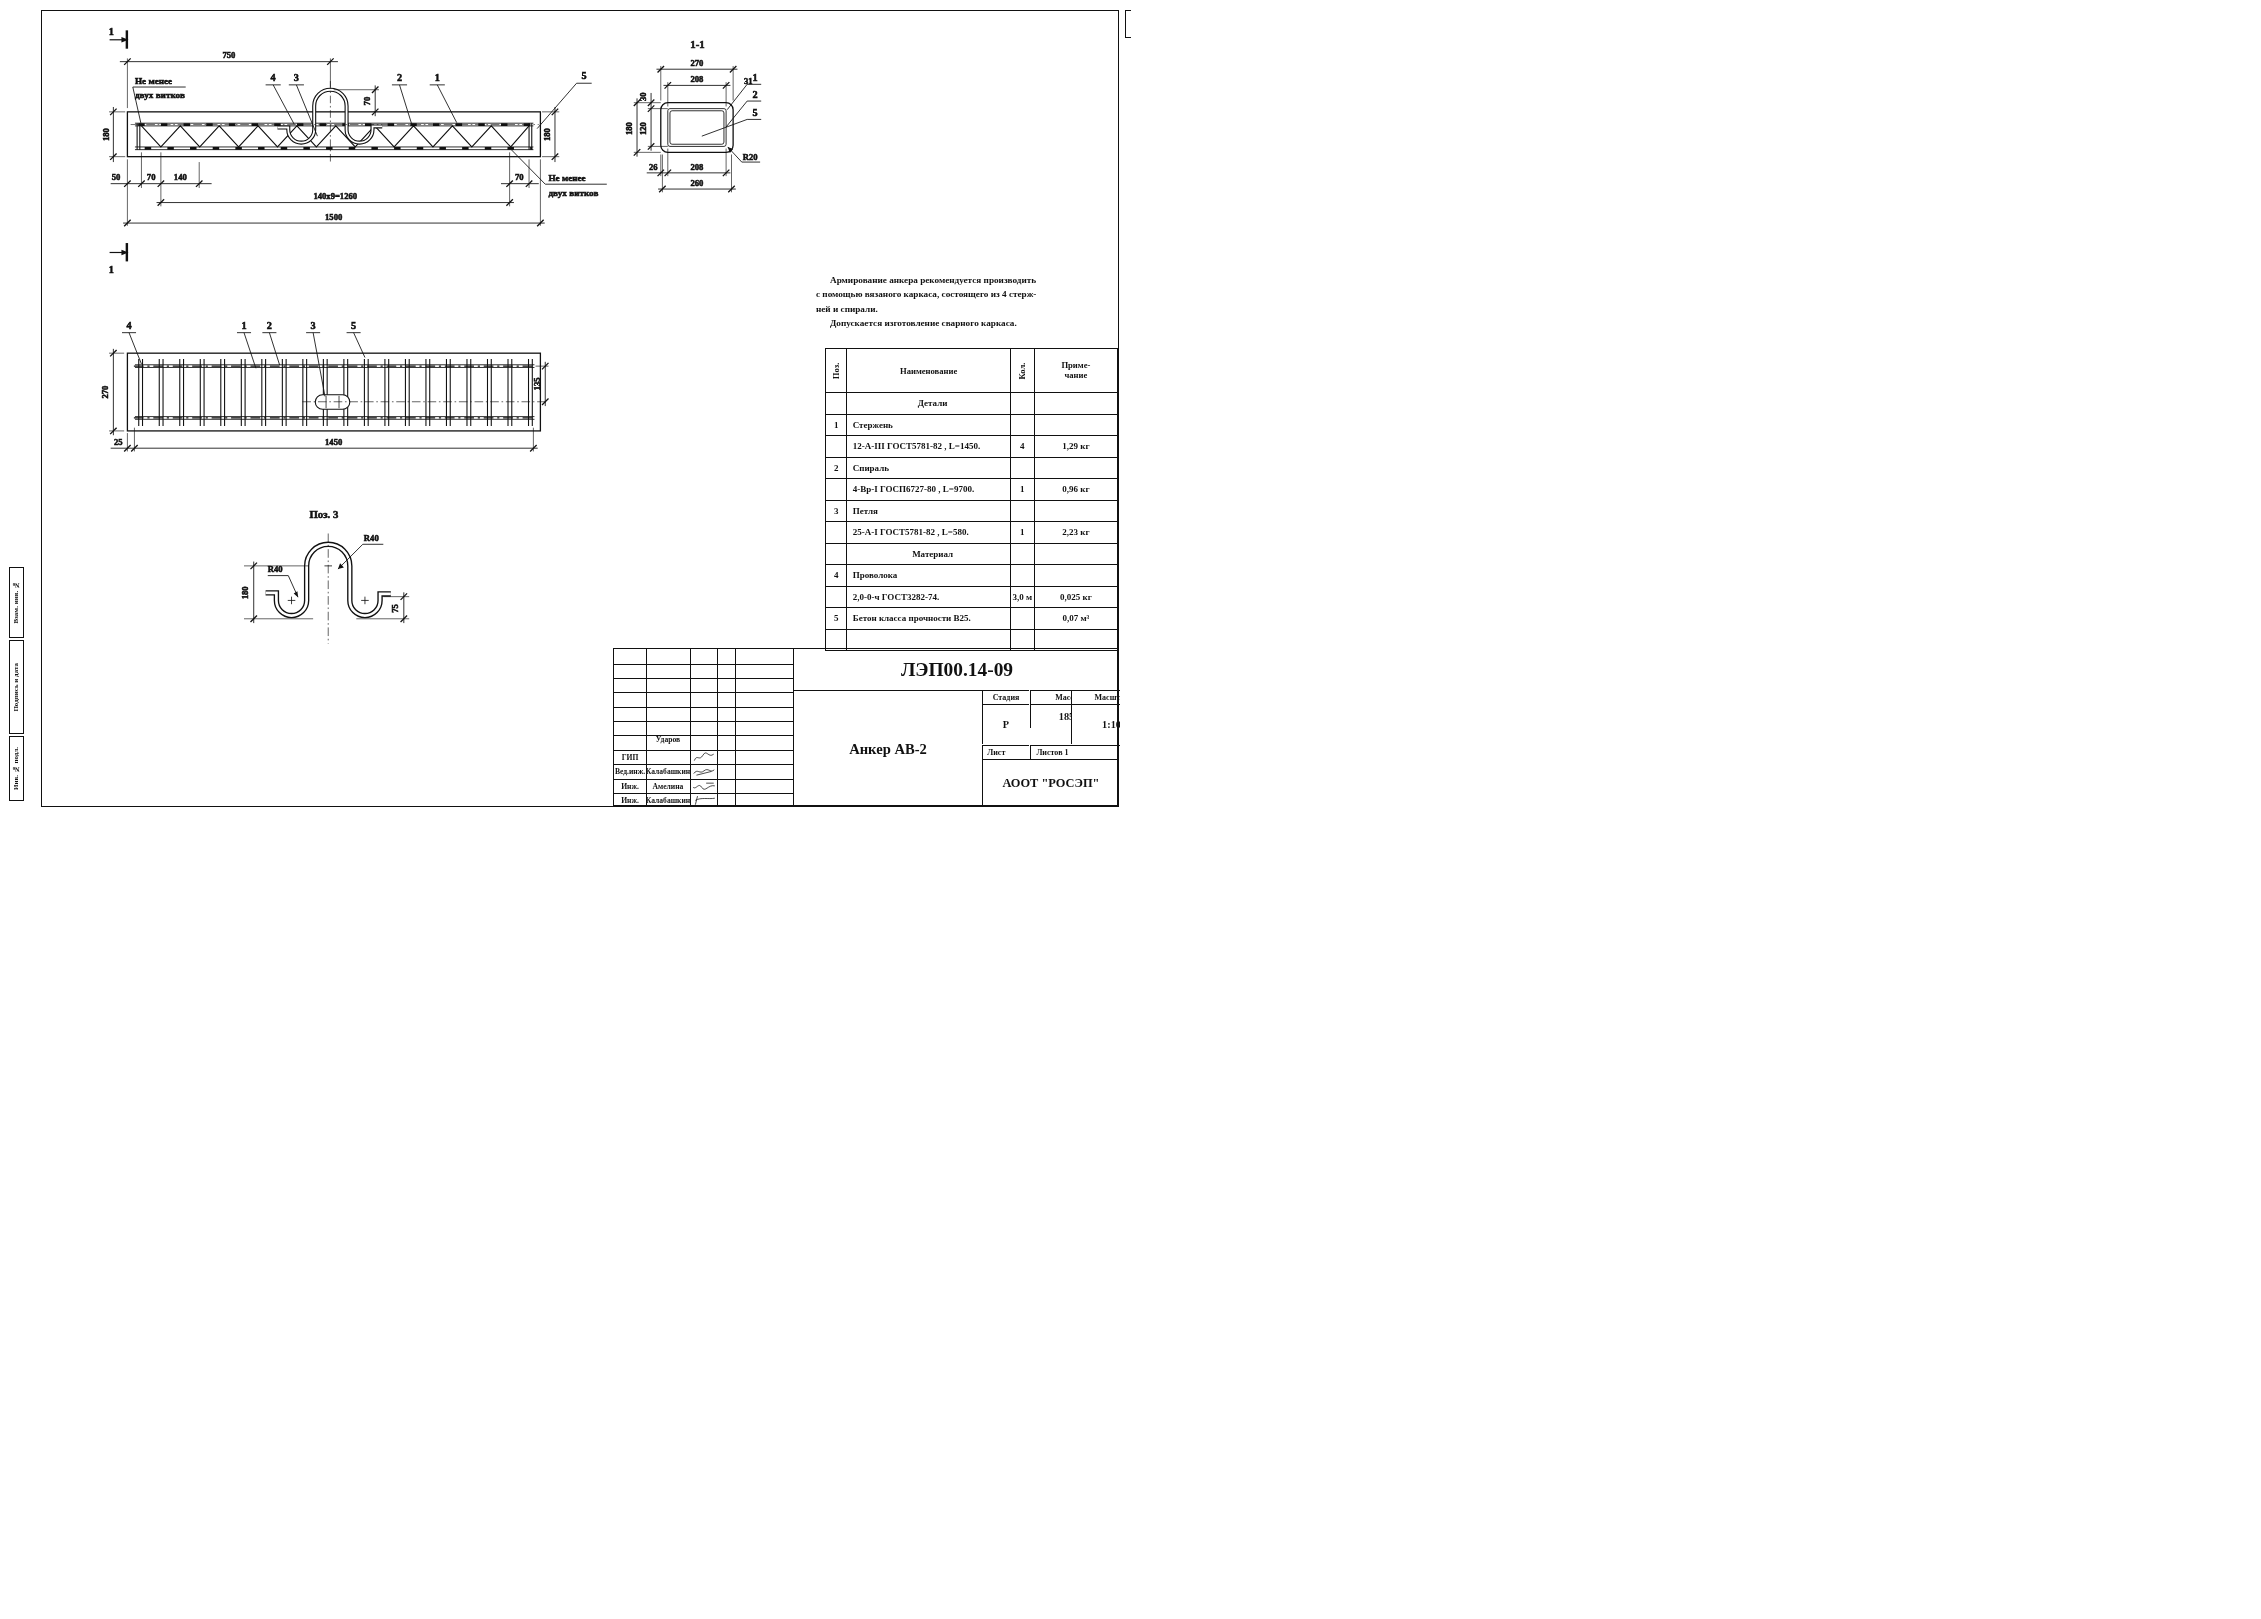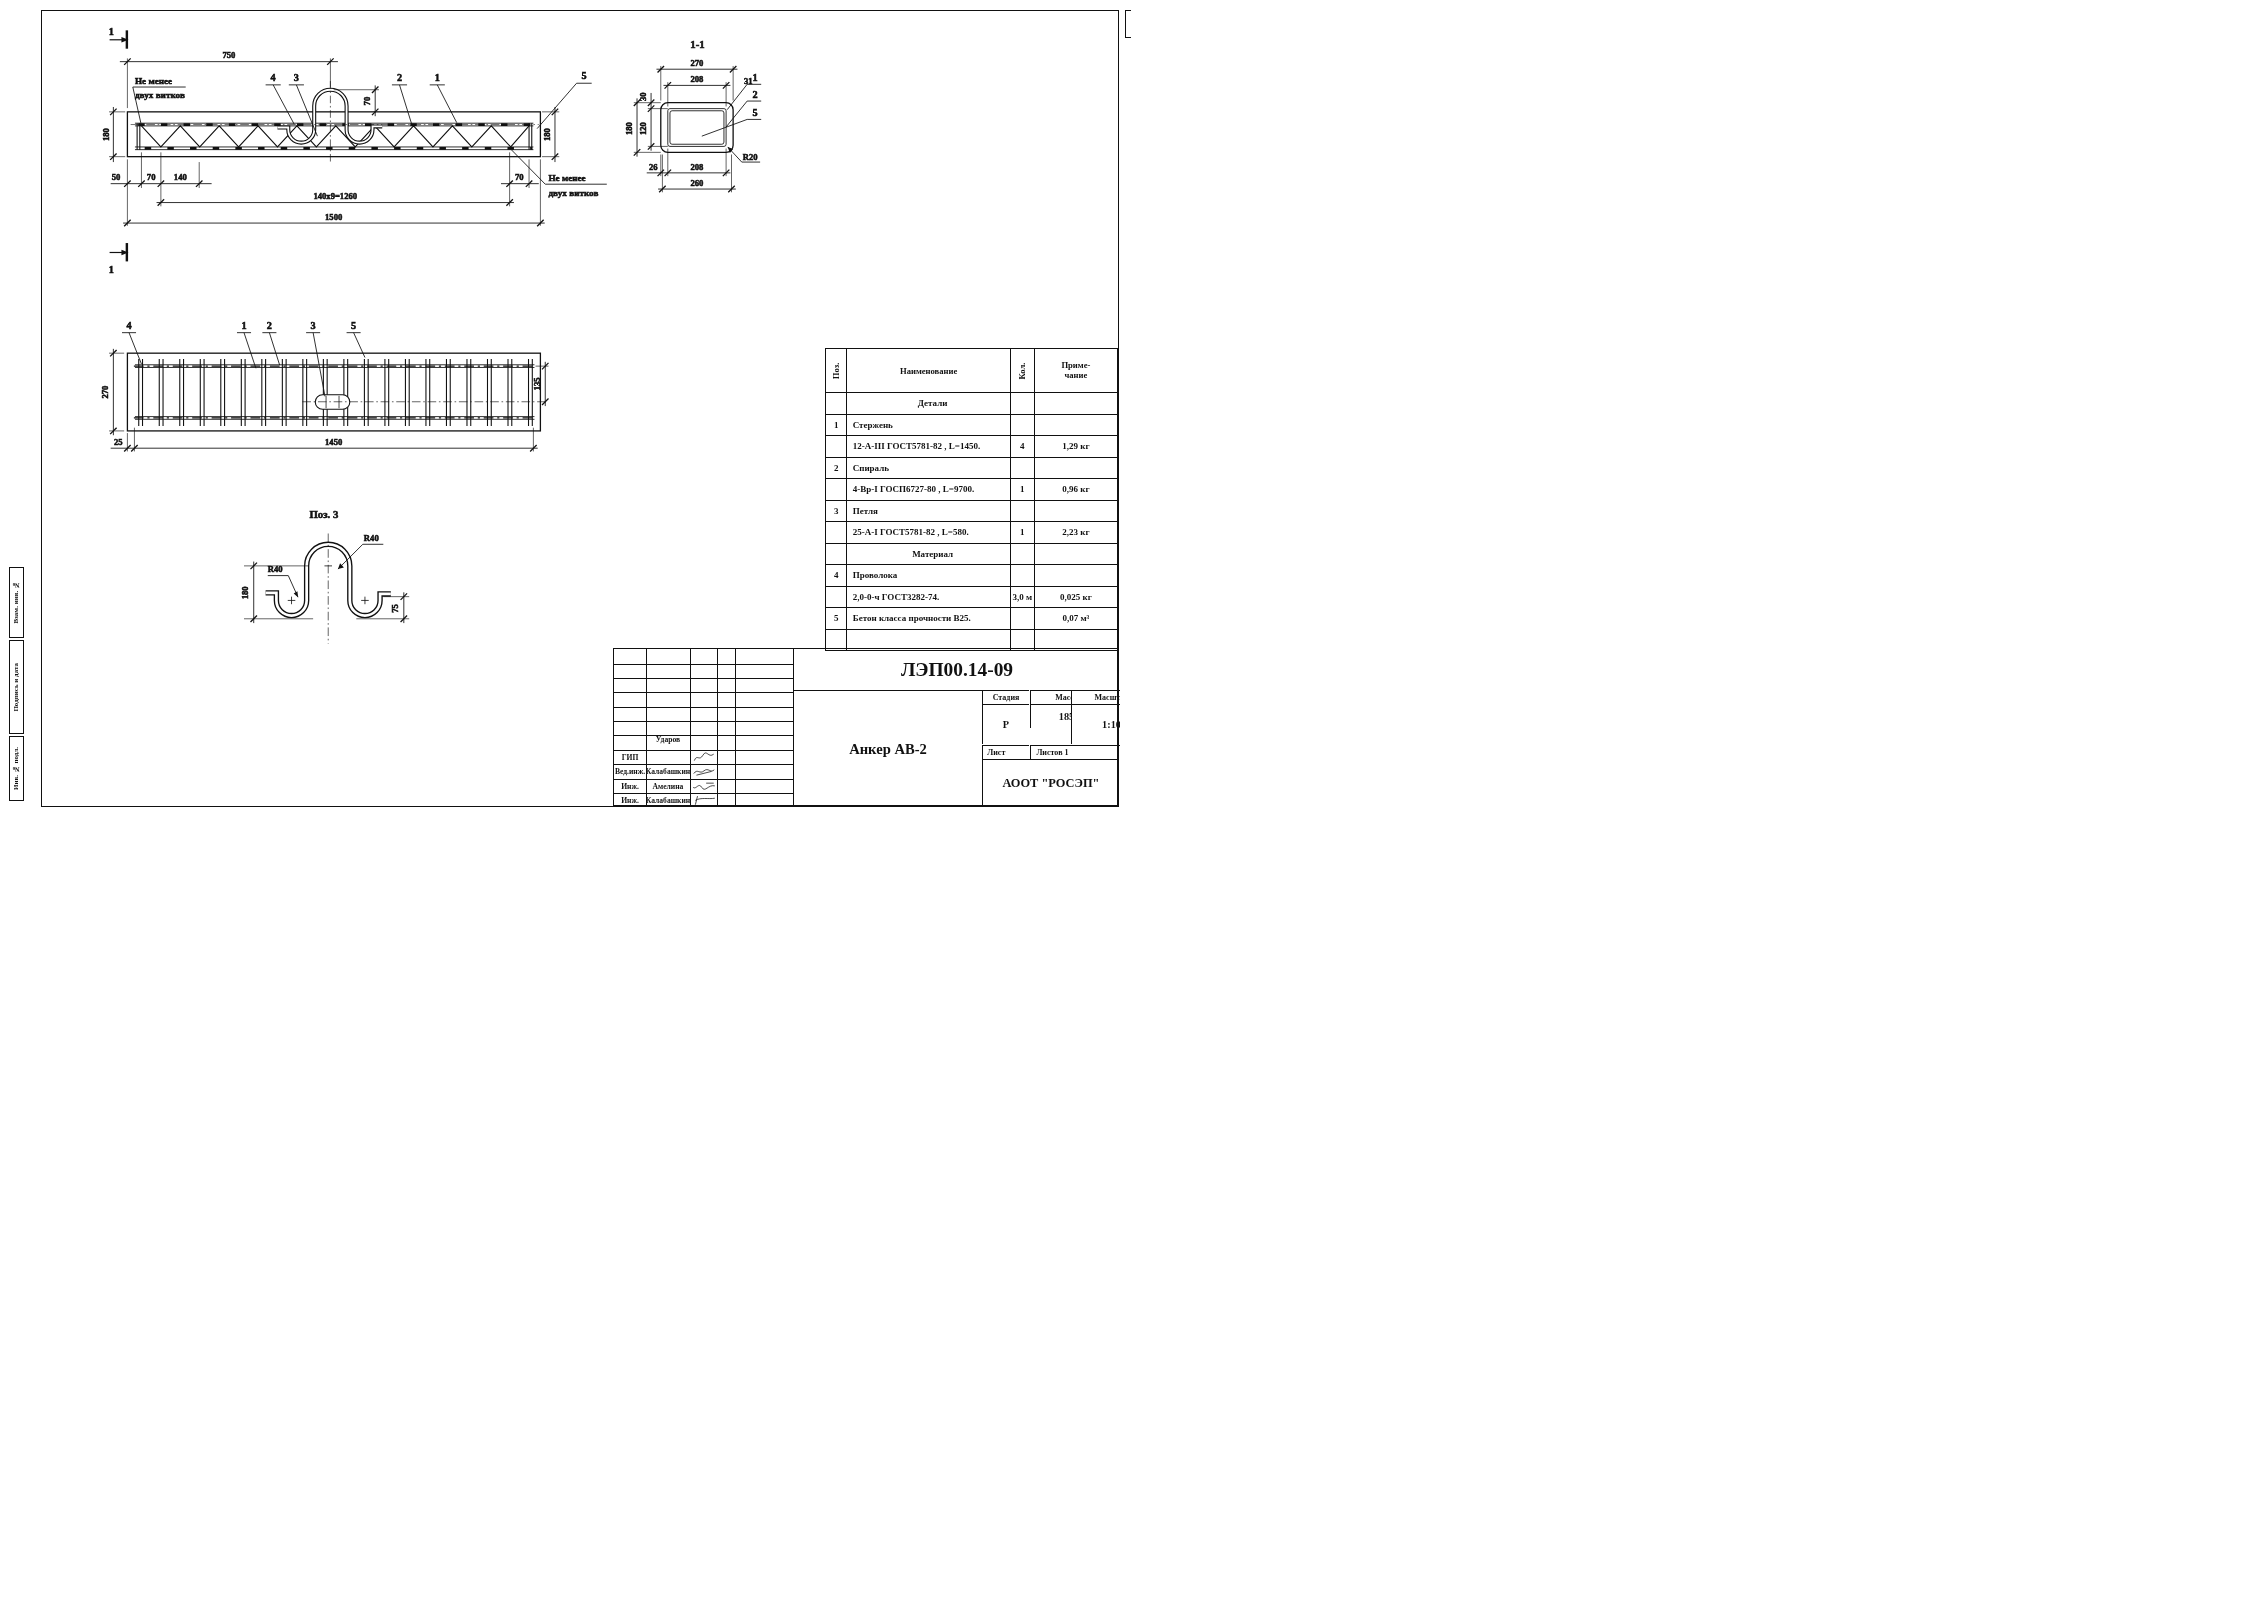--- a/index.html
+++ b/index.html
@@ -357,20 +357,26 @@
       </g>
       <polygon points="626,1054 637,1051 630,1043" fill="#111" stroke="none"></polygon>
       <polygon points="552,1106 551,1095 544,1099" fill="#111" stroke="none"></polygon>
       <text class="dtxt" x="674" y="1002">R40</text>
       <text class="dtxt" x="496" y="1060">R40</text>
       <text class="dtxt" x="459" y="1098" text-anchor="middle" transform="rotate(-90 459 1098)">180</text>
       <text class="dtxt" x="738" y="1127" text-anchor="middle" transform="rotate(-90 738 1127)">75</text>
     </g>
   </svg>
 
+  <div id="notes" class="abs">
+    <div class="ind">Армирование анкера рекомендуется производить</div>
+    <div>с помощью вязаного каркаса, состоящего из 4 стерж-</div>
+    <div>ней и спирали.</div>
+    <div class="ind">Допускается изготовление сварного каркаса.</div>
+  </div>
 
   <div id="spec" class="abs">
     <div class="srow shead">
       <div class="scell c-pos">
           <span class="rot">Поз.</span>
         </div>
       <div class="scell c-name">
           <span>Наименование</span>
         </div>
       <div class="scell c-qty">

